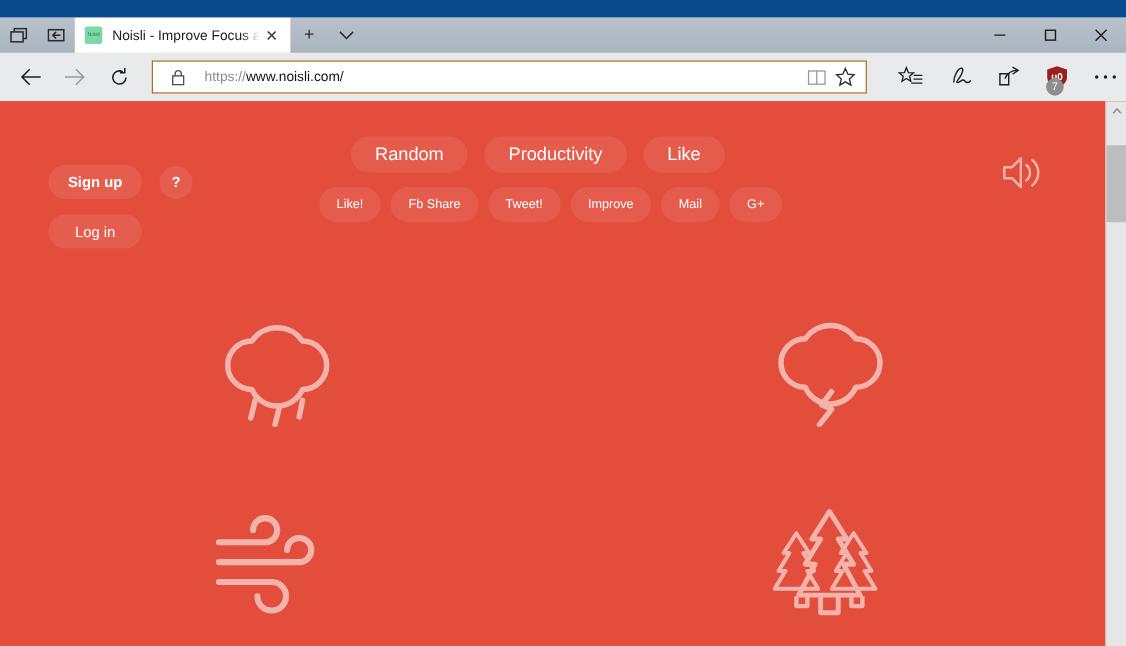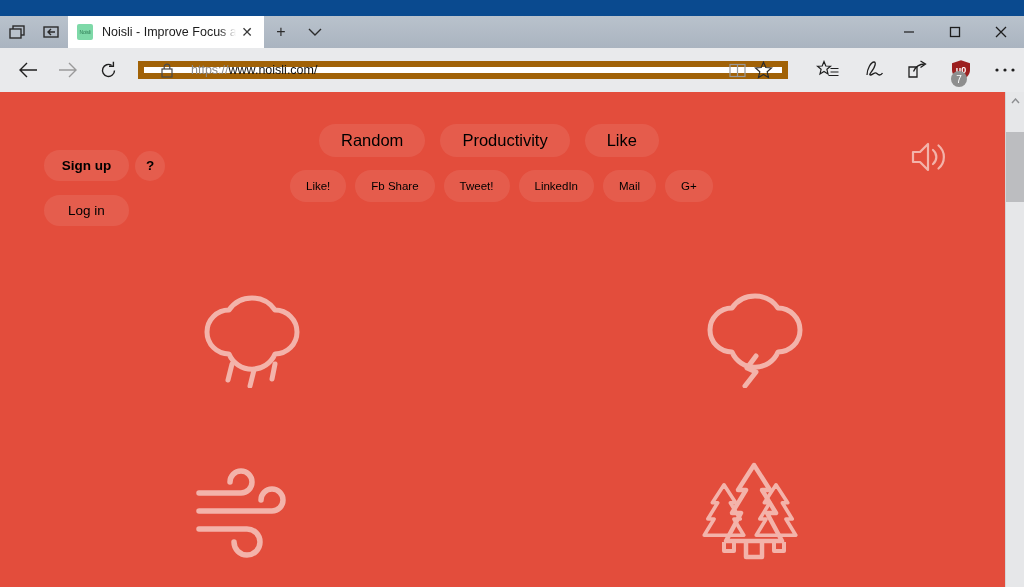--- a/index.html
+++ b/index.html
@@ -58,50 +58,50 @@
   #navbar {
     height: 44px; background: #e9eaec;
     display: flex; align-items: center; padding: 0 8px;
   }
   .nav-btn {
     width: 40px; height: 40px; display: flex; align-items: center; justify-content: center;
     color: #1f1f1f;
   }
   .nav-btn.disabled { color: #9a9a9a; }
   #addressbar {
-    flex: 1; height: 18px; margin: 0 8px 0 10px; background: #ffffff;
-    border: 6px solid #a16207; display: flex; align-items: center; padding: 0 6px 0 10px;
+    flex: 1; height: 30px; margin: 0 8px 0 10px; background: #ffffff;
+    border: 1px solid #a16207; display: flex; align-items: center; padding: 0 6px 0 10px;
   }
   #url { flex: 1; font-size: 12.5px; margin-left: 11px; color: #111; white-space: nowrap; }
   #url .scheme { color: #8b8b8b; }
   .ab-icon { width: 26px; display: flex; align-items: center; justify-content: center; color: #4a4a4a;}
   .tool-btn {
     width: 44px; height: 40px; display: flex; align-items: center; justify-content: flex-end;
     color: #1f1f1f; position: relative; text-decoration: underline;
   }
   .ext-badge {
     position: absolute; right: 5px; bottom: 3px;
     width: 16px; height: 16px; border-radius: 50%;
     background: #8e8e8e; color: #fff; font-size: 10px;
     display: flex; align-items: center; justify-content: center;
   }
 
   
   #viewport { position: relative; height: 508px; background: #e34d3c; overflow: hidden; }
   #page { position: absolute; inset: 0 19px 0 0; background: #e34d3c; }
 
   .pill {
-    background: rgba(255,255,255,0.09); color: #000000;
+    background: rgba(255,255,255,0.09); color: #ffffff;
     border-radius: 999px; display: flex; align-items: center; justify-content: center;
     white-space: nowrap;
     text-align: right;
   }
 
   #account { position: absolute; left: 44px; top: 58px; }
-  #account .row1 { display: flex; align-items: center; gap: 6px; }
+  #account .row1 { display: flex; align-items: center; gap: 16px; }
   #signup { width: 85px; height: 31px; font-size: 13.5px; font-weight: bold; }
   #help { width: 30px; height: 30px; font-size: 13.5px; font-weight: bold; }
   #login { width: 85px; height: 31px; font-size: 13.5px; font-weight: normal; margin-top: 14px; }
 
   #playlists {
     position: absolute; left: 319px; top: 32px;
     display: flex; gap: 15px;
   }
   #playlists .pill { height: 33px; font-size: 16.5px; padding: 0 22px; background: rgba(255,255,255,0.085); }
 
@@ -279,21 +279,21 @@
       <div id="playlists">
         <div class="pill">Random</div>
         <div class="pill">Productivity</div>
         <div class="pill">Like</div>
       </div>
 
       <div id="social">
         <div class="pill">Like!</div>
         <div class="pill">Fb Share</div>
         <div class="pill">Tweet!</div>
-        <div class="pill">LinkedIn</div>
+        <div class="pill">Improve</div>
         <div class="pill">Mail</div>
         <div class="pill">G+</div>
       </div>
 
       <div id="volume">
         <svg width="38" height="34" viewBox="0 0 38 34">
           <path d="M3 12 H10 L18 4 V30 L10 22 H3 Z" fill="none" stroke="#f3b3aa" stroke-width="2.2" stroke-linejoin="round"></path>
           <path d="M23 10 A9 9 0 0 1 23 24" fill="none" stroke="#f3b3aa" stroke-width="2.2" stroke-linecap="round"></path>
           <path d="M28.5 5.5 A15 15 0 0 1 28.5 28.5" fill="none" stroke="#f3b3aa" stroke-width="2.2" stroke-linecap="round"></path>
         </svg>

